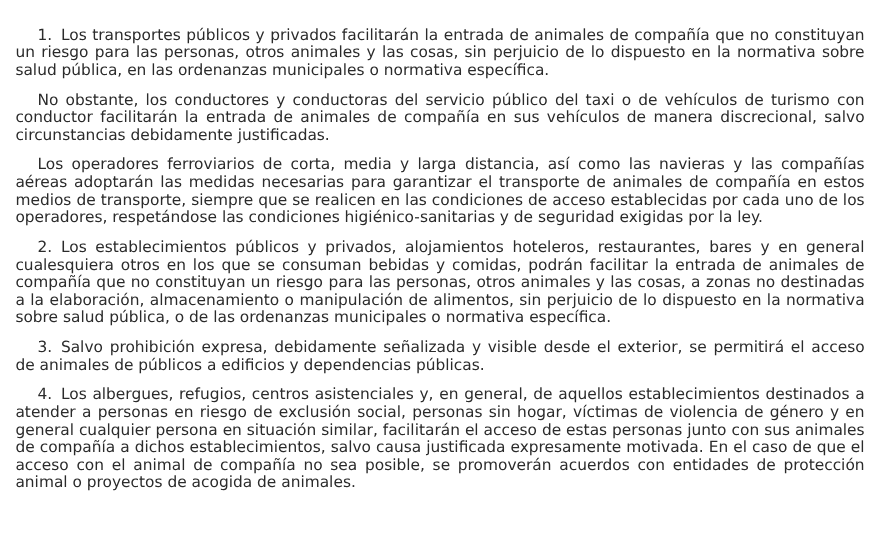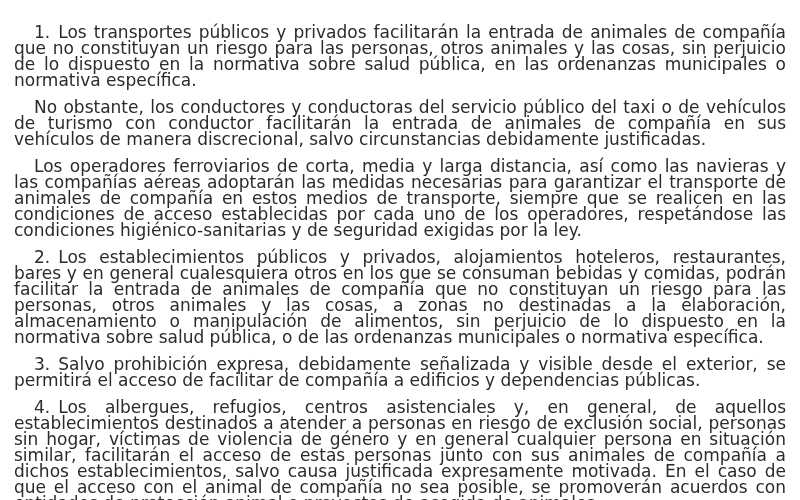--- a/index.html
+++ b/index.html
@@ -17,21 +17,21 @@
     width: 800px;
     height: 500px;
     padding: 24px 14px 0 14px;
     background: #ffffff;
   }
   p.para {
     margin: 0 0 11px 0;
     text-align: justify;
     text-indent: 20px;
     font-family: "DejaVu Sans", sans-serif;
-    font-size: 17px;
+    font-size: 14px;
     line-height: 16px;
     color: #2b2b2b;
   }
   p.para .num:not(:empty) {
     margin-right: 8px;
   }
 </style>
 </head>
 <body>
 
@@ -48,20 +48,20 @@
   <p class="para">
     <span class="num"></span><span>Los operadores ferroviarios de corta, media y larga distancia, así como las navieras y las compañías aéreas adoptarán las medidas necesarias para garantizar el transporte de animales de compañía en estos medios de transporte, siempre que se realicen en las condiciones de acceso establecidas por cada uno de los operadores, respetándose las condiciones higiénico-sanitarias y de seguridad exigidas por la ley.</span>
   </p>
 
   <p class="para">
     <span class="num">2.</span><span>Los establecimientos públicos y privados, alojamientos hoteleros, restaurantes, bares y en general cualesquiera otros en los que se consuman bebidas y comidas, podrán facilitar la entrada de animales de compañía que no constituyan un riesgo para las personas, otros animales y las cosas, a zonas no destinadas a la elaboración, almacenamiento o manipulación de alimentos, sin perjuicio de lo dispuesto en la normativa sobre salud pública, o de las ordenanzas municipales o normativa específica.</span>
   </p>
 
 
   <p class="para">
-    <span class="num">3.</span><span>Salvo prohibición expresa, debidamente señalizada y visible desde el exterior, se permitirá el acceso de facilitar de compañía a edificios y dependencias públicas.</span>
+    <span class="num">3.</span><span>Salvo prohibición expresa, debidamente señalizada y visible desde el exterior, se permitirá el acceso de animales de públicos a edificios y dependencias públicas.</span>
   </p>
 
   <p class="para">
     <span class="num">4.</span><span>Los albergues, refugios, centros asistenciales y, en general, de aquellos establecimientos destinados a atender a personas en riesgo de exclusión social, personas sin hogar, víctimas de violencia de género y en general cualquier persona en situación similar, facilitarán el acceso de estas personas junto con sus animales de compañía a dichos establecimientos, salvo causa justificada expresamente motivada. En el caso de que el acceso con el animal de compañía no sea posible, se promoverán acuerdos con entidades de protección animal o proyectos de acogida de animales.</span>
   </p>
 
 </div>
 
 </body></html>

